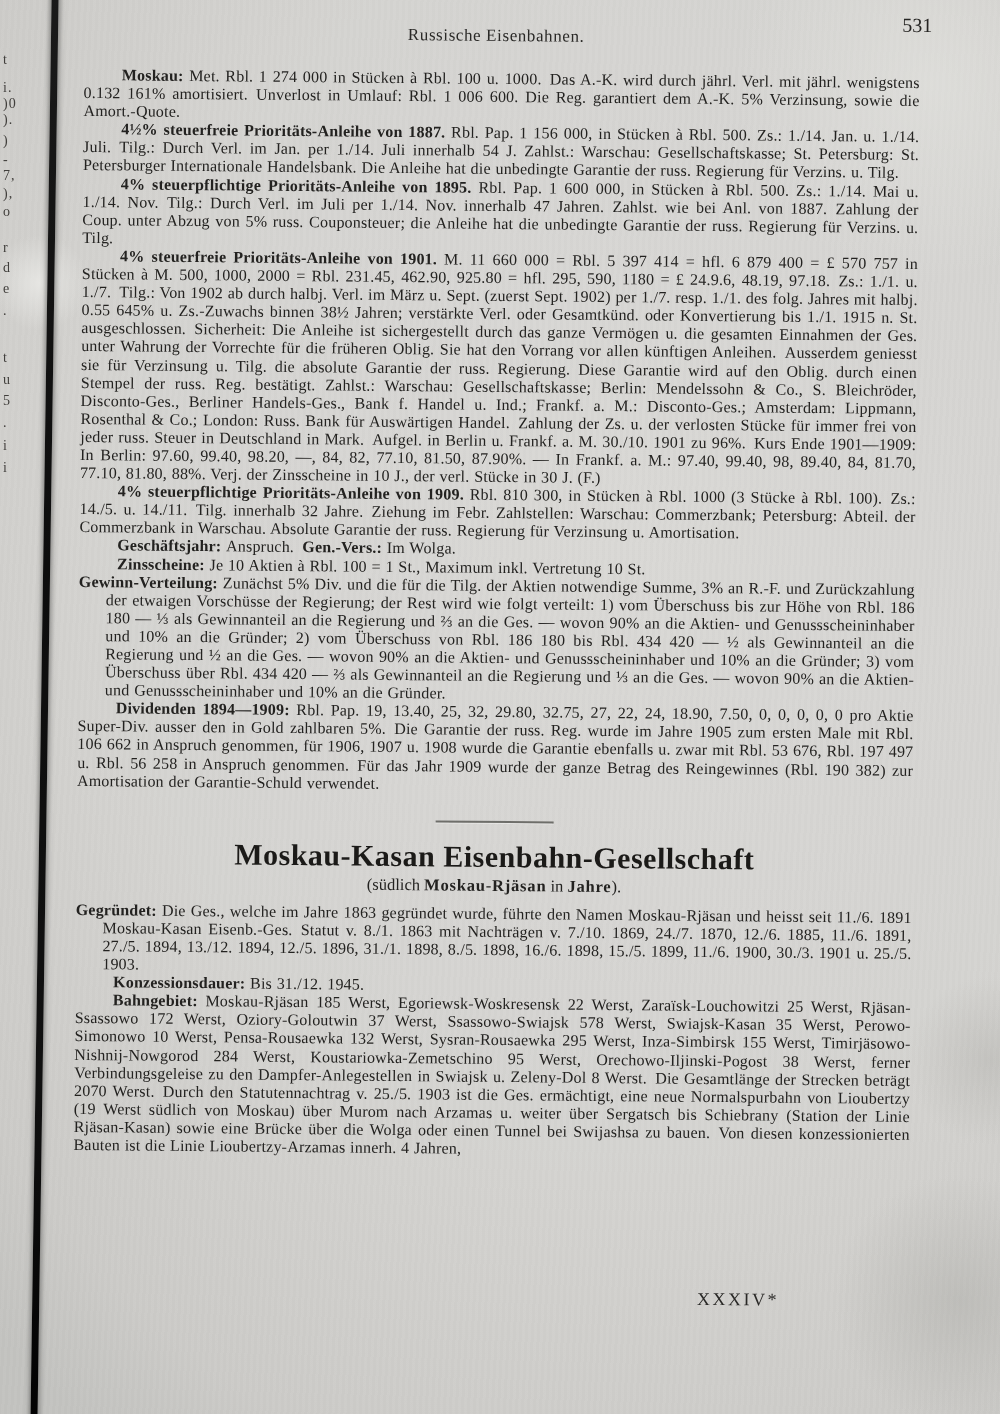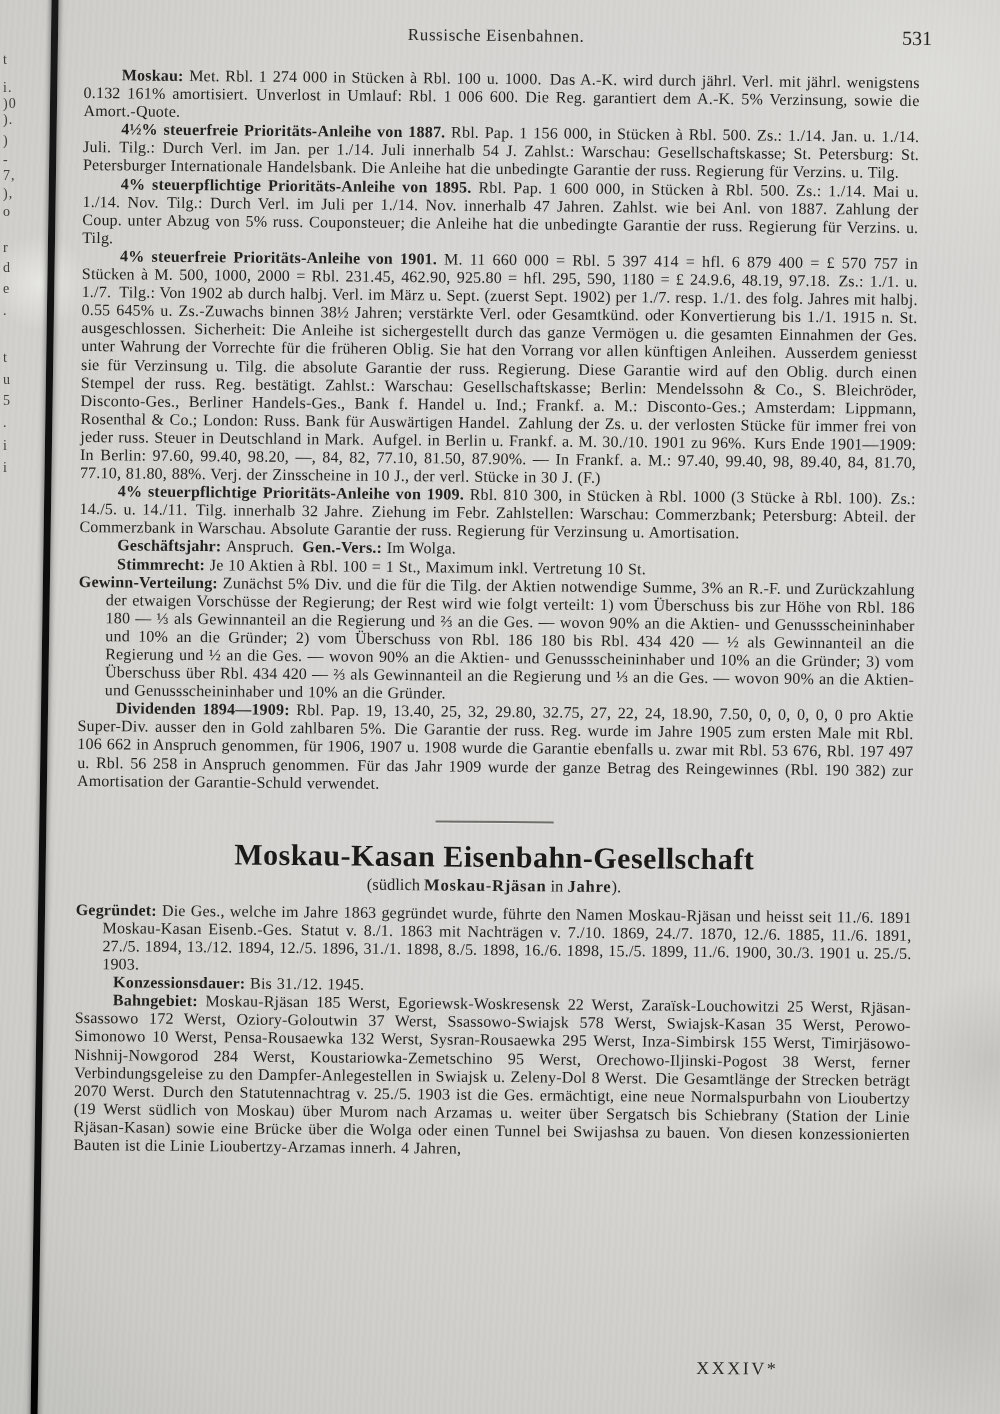--- a/index.html
+++ b/index.html
@@ -33,21 +33,21 @@
   .margin-frags { position:absolute; left:3px; top:0; width:26px; height:100%; }
   .frag {
     position:absolute; left:0; font-size:14px; color:#413f3c; letter-spacing:1px;
     filter:blur(0.3px);
   }
   .rotated { position:absolute; inset:0; transform:rotate(0.55deg); transform-origin:500px 680px; }
   .running-title {
     position:absolute; top:26px; left:0; width:980px; text-align:center;
     font-size:17px; letter-spacing:0.6px; color:#2a2927;
   }
-  .page-number { position:absolute; top:23px; right:74px; font-size:20px; color:#262523; }
+  .page-number { position:absolute; top:10px; right:74px; font-size:20px; color:#262523; }
   .column { position:absolute; top:70px; left:78px; width:836px; }
   .column p {
     margin:0; text-align:justify;
     font-size:16px; line-height:18.1px;
     letter-spacing:0.2px; word-spacing:0.5px;
     color:#232220;
   }
   .column p.indent { text-indent:38px; }
   .column p.hang { padding-left:27px; text-indent:-27px; }
   .b { font-weight:bold; }
@@ -57,21 +57,21 @@
     box-shadow:0 1px 0 rgba(255,255,255,0.4);
   }
   .s2-title {
     margin:17px 0 0; text-align:center;
     font-size:30px; line-height:33px; font-weight:bold; letter-spacing:0.5px;
     color:#1b1a18;
   }
   .s2-sub { text-align:center; font-size:16.5px; line-height:20px; margin:3px 0 9px; color:#232220; }
   .s2-sub .b { letter-spacing:0.8px; }
   .signature {
-    position:absolute; top:1356px; left:703px;
+    position:absolute; top:1287px; left:703px;
     font-size:18px; letter-spacing:2.5px; color:#2a2927;
   }
 </style>
 </head>
 <body>
 
 <div class="page">
   <div class="paper-texture"></div>
   <div class="binding-bar"></div>
   <div class="margin-frags">
@@ -101,21 +101,21 @@
     <div class="page-number">531</div>
 
     <div class="column">
       <div>
           <p class="indent"><span class="b">Moskau: </span><span>Met. Rbl. 1 274 000 in Stücken à Rbl. 100 u. 1000. Das A.-K. wird durch jährl. Verl. mit jährl. wenigstens 0.132 161% amortisiert. Unverlost in Umlauf: Rbl. 1 006 600. Die Reg. garantiert dem A.-K. 5% Verzinsung, sowie die Amort.-Quote.</span></p>
           <p class="indent"><span class="b">4½% steuerfreie Prioritäts-Anleihe von 1887. </span><span>Rbl. Pap. 1 156 000, in Stücken à Rbl. 500. Zs.: 1./14. Jan. u. 1./14. Juli. Tilg.: Durch Verl. im Jan. per 1./14. Juli innerhalb 54 J. Zahlst.: Warschau: Gesellschaftskasse; St. Petersburg: St. Petersburger Internationale Handelsbank. Die Anleihe hat die unbedingte Garantie der russ. Regierung für Verzins. u. Tilg.</span></p>
           <p class="indent"><span class="b">4% steuerpflichtige Prioritäts-Anleihe von 1895. </span><span>Rbl. Pap. 1 600 000, in Stücken à Rbl. 500. Zs.: 1./14. Mai u. 1./14. Nov. Tilg.: Durch Verl. im Juli per 1./14. Nov. innerhalb 47 Jahren. Zahlst. wie bei Anl. von 1887. Zahlung der Coup. unter Abzug von 5% russ. Couponsteuer; die Anleihe hat die unbedingte Garantie der russ. Regierung für Verzins. u. Tilg.</span></p>
           <p class="indent"><span class="b">4% steuerfreie Prioritäts-Anleihe von 1901. </span><span>M. 11 660 000 = Rbl. 5 397 414 = hfl. 6 879 400 = £ 570 757 in Stücken à M. 500, 1000, 2000 = Rbl. 231.45, 462.90, 925.80 = hfl. 295, 590, 1180 = £ 24.9.6, 48.19, 97.18. Zs.: 1./1. u. 1./7. Tilg.: Von 1902 ab durch halbj. Verl. im März u. Sept. (zuerst Sept. 1902) per 1./7. resp. 1./1. des folg. Jahres mit halbj. 0.55 645% u. Zs.-Zuwachs binnen 38½ Jahren; verstärkte Verl. oder Gesamtkünd. oder Konvertierung bis 1./1. 1915 n. St. ausgeschlossen. Sicherheit: Die Anleihe ist sichergestellt durch das ganze Vermögen u. die gesamten Einnahmen der Ges. unter Wahrung der Vorrechte für die früheren Oblig. Sie hat den Vorrang vor allen künftigen Anleihen. Ausserdem geniesst sie für Verzinsung u. Tilg. die absolute Garantie der russ. Regierung. Diese Garantie wird auf den Oblig. durch einen Stempel der russ. Reg. bestätigt. Zahlst.: Warschau: Gesellschaftskasse; Berlin: Mendelssohn &amp; Co., S. Bleichröder, Disconto-Ges., Berliner Handels-Ges., Bank f. Handel u. Ind.; Frankf. a. M.: Disconto-Ges.; Amsterdam: Lippmann, Rosenthal &amp; Co.; London: Russ. Bank für Auswärtigen Handel. Zahlung der Zs. u. der verlosten Stücke für immer frei von jeder russ. Steuer in Deutschland in Mark. Aufgel. in Berlin u. Frankf. a. M. 30./10. 1901 zu 96%. Kurs Ende 1901—1909: In Berlin: 97.60, 99.40, 98.20, —, 84, 82, 77.10, 81.50, 87.90%. — In Frankf. a. M.: 97.40, 99.40, 98, 89.40, 84, 81.70, 77.10, 81.80, 88%. Verj. der Zinsscheine in 10 J., der verl. Stücke in 30 J. (F.)</span></p>
           <p class="indent"><span class="b">4% steuerpflichtige Prioritäts-Anleihe von 1909. </span><span>Rbl. 810 300, in Stücken à Rbl. 1000 (3 Stücke à Rbl. 100). Zs.: 14./5. u. 14./11. Tilg. innerhalb 32 Jahre. Ziehung im Febr. Zahlstellen: Warschau: Commerzbank; Petersburg: Abteil. der Commerzbank in Warschau. Absolute Garantie der russ. Regierung für Verzinsung u. Amortisation.</span></p>
           <p class="indent"><span class="b">Geschäftsjahr: </span><span>Anspruch. </span><span class="b">Gen.-Vers.: </span><span>Im Wolga.</span></p>
-          <p class="indent"><span class="b">Stimmrecht: </span><span>Je 10 Aktien à Rbl. 100 = 1 St., Maximum inkl. Vertretung 10 St.</span></p>
+          <p class="indent"><span class="b">Zinsscheine: </span><span>Je 10 Aktien à Rbl. 100 = 1 St., Maximum inkl. Vertretung 10 St.</span></p>
           <p class="hang"><span class="b">Gewinn-Verteilung: </span><span>Zunächst 5% Div. und die für die Tilg. der Aktien notwendige Summe, 3% an R.-F. und Zurückzahlung der etwaigen Vorschüsse der Regierung; der Rest wird wie folgt verteilt: 1) vom Überschuss bis zur Höhe von Rbl. 186 180 — ⅓ als Gewinnanteil an die Regierung und ⅔ an die Ges. — wovon 90% an die Aktien- und Genussscheininhaber und 10% an die Gründer; 2) vom Überschuss von Rbl. 186 180 bis Rbl. 434 420 — ½ als Gewinnanteil an die Regierung und ½ an die Ges. — wovon 90% an die Aktien- und Genussscheininhaber und 10% an die Gründer; 3) vom Überschuss über Rbl. 434 420 — ⅔ als Gewinnanteil an die Regierung und ⅓ an die Ges. — wovon 90% an die Aktien- und Genussscheininhaber und 10% an die Gründer.</span></p>
           <p class="indent"><span class="b">Dividenden 1894—1909: </span><span>Rbl. Pap. 19, 13.40, 25, 32, 29.80, 32.75, 27, 22, 24, 18.90, 7.50, 0, 0, 0, 0, 0 pro Aktie Super-Div. ausser den in Gold zahlbaren 5%. Die Garantie der russ. Reg. wurde im Jahre 1905 zum ersten Male mit Rbl. 106 662 in Anspruch genommen, für 1906, 1907 u. 1908 wurde die Garantie ebenfalls u. zwar mit Rbl. 53 676, Rbl. 197 497 u. Rbl. 56 258 in Anspruch genommen. Für das Jahr 1909 wurde der ganze Betrag des Reingewinnes (Rbl. 190 382) zur Amortisation der Garantie-Schuld verwendet.</span></p>
         </div>
 
       <div class="divider"></div>
 
       <h1 class="s2-title">Moskau-Kasan Eisenbahn-Gesellschaft</h1>
       <div class="s2-sub"><span>(südlich </span><span class="b">Moskau-Rjäsan</span><span> in </span><span class="b">Jahre</span><span>).</span></div>
 
       <div>

